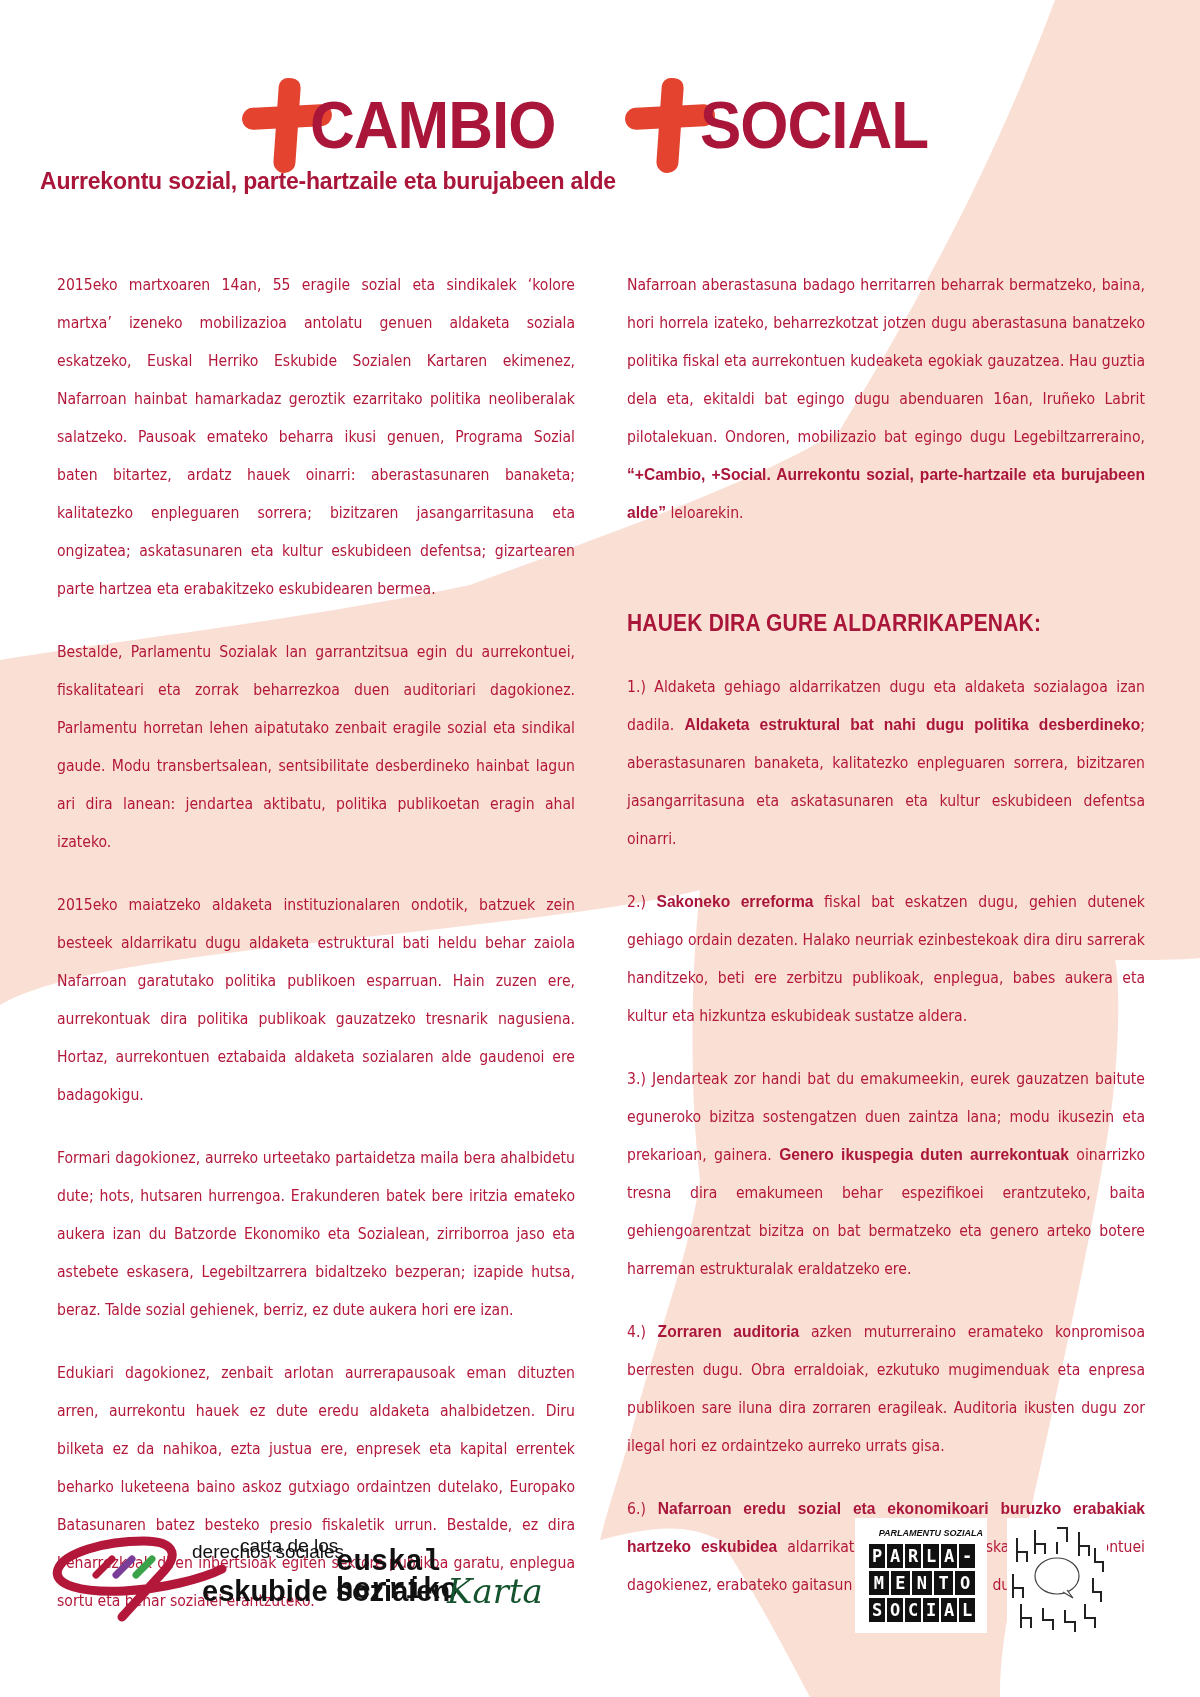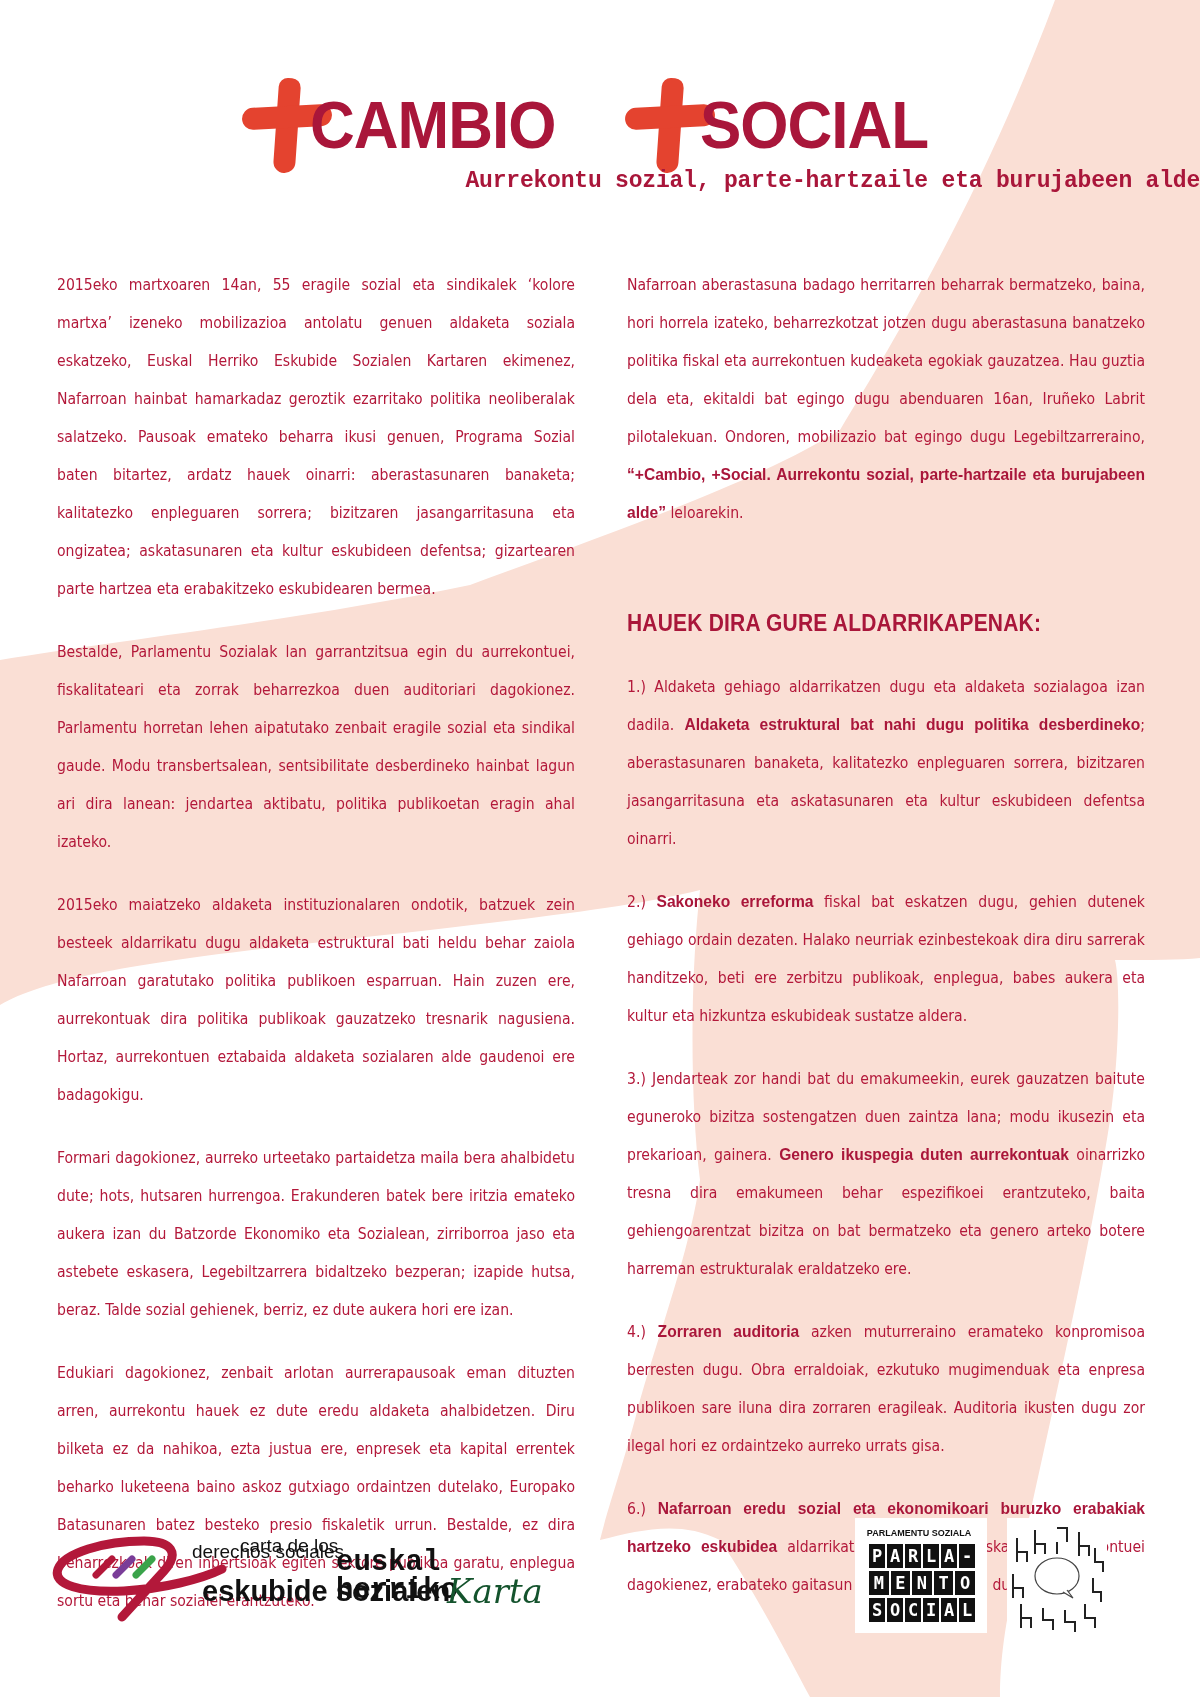--- a/index.html
+++ b/index.html
@@ -20,23 +20,23 @@
   .plus .h { position: absolute; left: 0; top: 28px; width: 90px; height: 22px; background: #e4432f; border-radius: 12px; transform: rotate(-3deg); }
   .plus.p1 { left: 0; top: 0; }
   .plus.p2 { left: 383px; top: 0; }
   .title-word {
     position: absolute; top: 8px; font-family: "Liberation Sans", sans-serif; font-weight: 700;
     font-size: 62px; letter-spacing: -1px; color: #a9163a; transform: scaleY(1.08); transform-origin: top left;
   }
   .title-word.w1 { left: 68px; }
   .title-word.w2 { left: 458px; }
   .subtitle {
-    position: absolute; left: 0; right: 0; top: 90px; text-align: right;
-    font-family: Liberation Mono, monospace; font-weight: 700; font-size: 23px; color: #a9163a;
-    letter-spacing: -0.2px; padding-left: 60px;
+    position: absolute; left: 0; right: 0; top: 90px; text-align: left;
+    font-family: Liberation Sans, sans-serif; font-weight: 700; font-size: 23px; color: #a9163a;
+    letter-spacing: -0.2px; padding-left: 40px;
   }
 
   
   .col { position: absolute; top: 266px; width: 518px; font-size: 15.6px; line-height: 38px; text-align: justify; color: #b3183a; }
   .col.left { left: 57px; }
   .col.right { left: 627px; }
   .col p { margin: 0 0 25px 0; hyphens: auto; }
   .col b, .col strong { color: #a9163a; font-family: "Liberation Sans", sans-serif; font-weight: 700; }
   .right .intro { margin-bottom: 70px; }
   .section-title {
@@ -52,22 +52,22 @@
     position: absolute; font-family: "Liberation Sans", sans-serif; font-size: 19px; color: #111; line-height: 18px;
   }
   .logo-karta .big {
     position: absolute; font-family: "Liberation Sans", sans-serif; font-weight: 700; font-size: 29px; color: #111; line-height: 28px;
   }
   .logo-karta .script {
     position: absolute; font-family: "DejaVu Serif", serif; font-style: italic; font-size: 34px; color: #14532d;
   }
   .logo-parlamentu { position: absolute; left: 855px; top: 1518px; width: 132px; height: 115px; background: #fff; }
   .logo-parlamentu .cap {
-    position: absolute; left: 0; right: 4px; top: 10px; text-align: center; font-family: "Liberation Sans", sans-serif;
-    font-weight: 700; font-size: 9px; color: #111;
+    position: absolute; left: 0; right: 4px; top: 10px; text-align: right; font-family: "Liberation Sans", sans-serif;
+    font-weight: 700; font-size: 9px; color: #111; font-style: italic;
   }
   .logo-parlamentu .stamp { position: absolute; left: 14px; top: 26px; width: 106px; }
   .stamp-row { display: flex; gap: 2px; margin-bottom: 3px; }
   .stamp-row span {
     display: inline-block; background: #111; color: #fff; font-family: "DejaVu Sans Mono", monospace; font-weight: 700;
     font-size: 17px; line-height: 24px; width: 20px; text-align: center;
   }
   .logo-chairs { position: absolute; left: 1007px; top: 1518px; width: 100px; height: 115px; background: #fff; }
 </style>
 </head>

